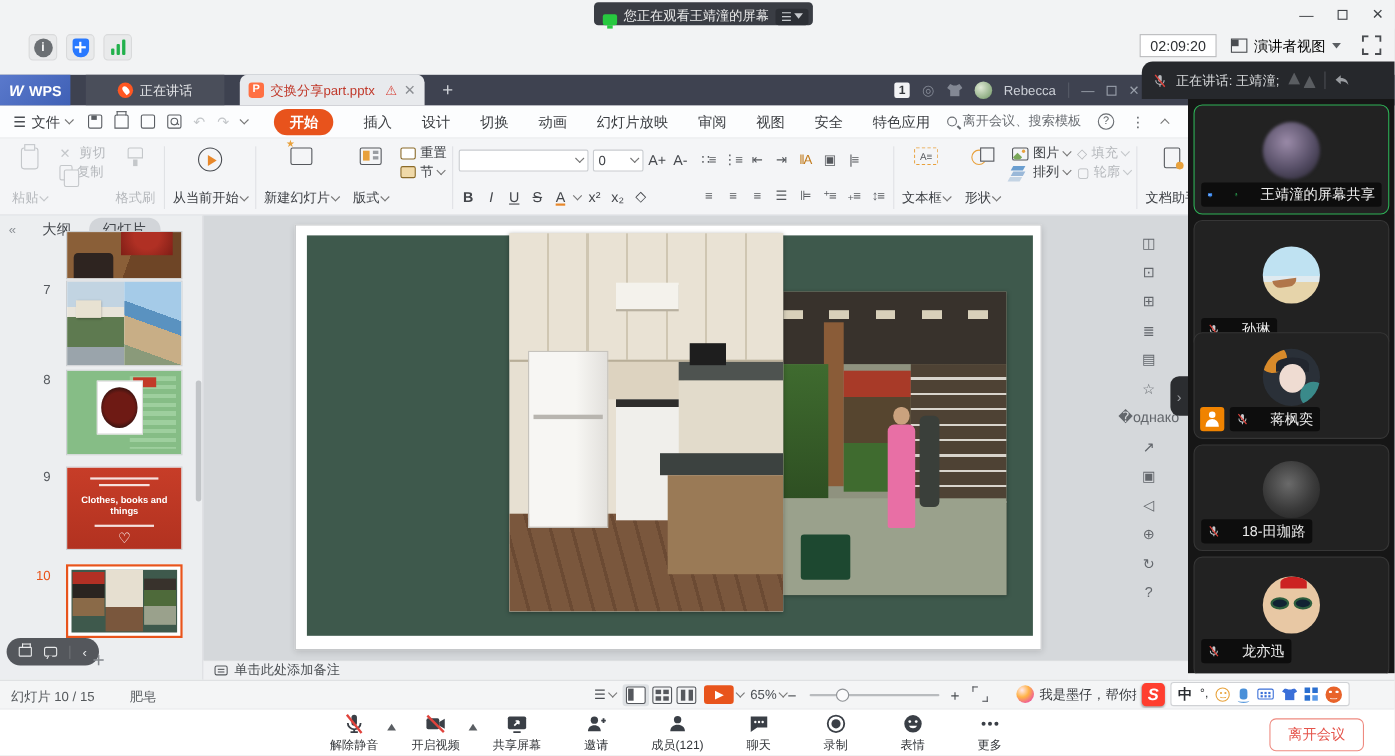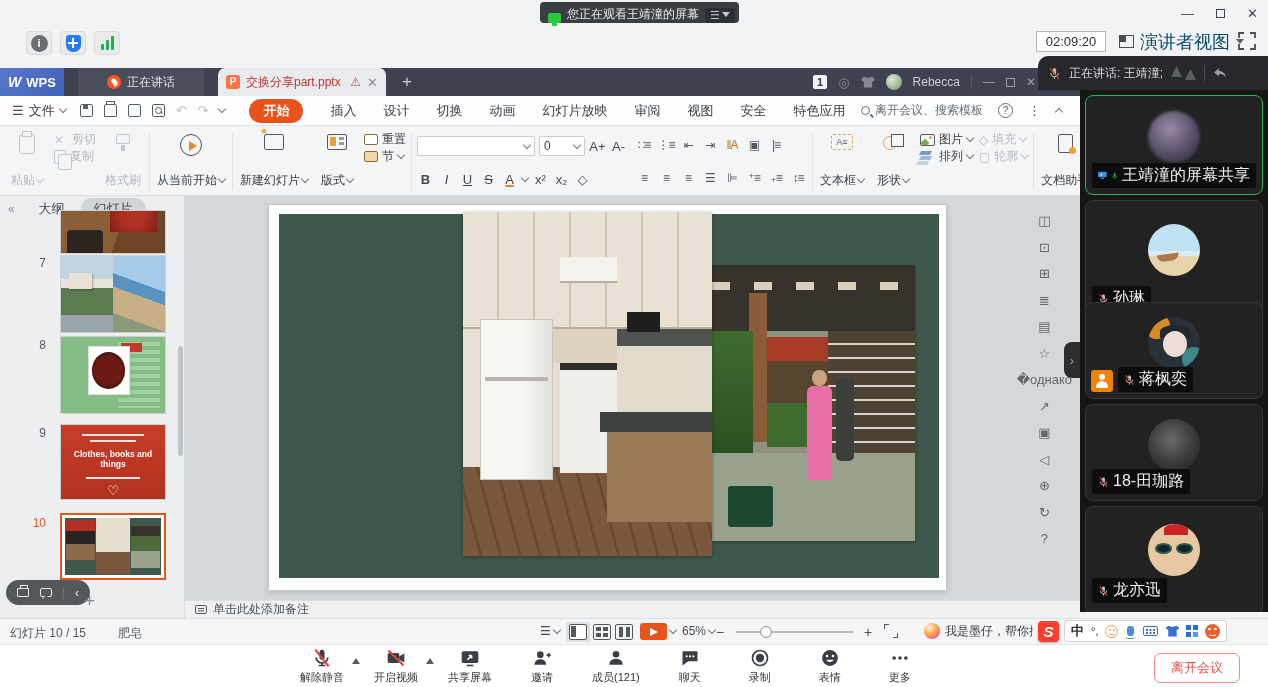--- a/index.html
+++ b/index.html
@@ -23,21 +23,21 @@
   .sysbox{width:26px;height:24px;background:#e9eaeb;border:1px solid #d9dadb;border-radius:4px;display:flex;align-items:center;justify-content:center}
   .ic-info{width:17px;height:17px;border-radius:50%;background:#6b6f73;color:#fff;font-size:11px;font-weight:bold;text-align:center;line-height:17px}
   .ic-shield{width:15px;height:17px;background:#2979ff;border-radius:3px 3px 7px 7px;position:relative}
   .ic-shield:before{content:"";position:absolute;left:6.5px;top:3px;width:2px;height:10px;background:#fff}
   .ic-shield:after{content:"";position:absolute;left:2.5px;top:7px;width:10px;height:2px;background:#fff}
   .ic-signal{display:flex;align-items:flex-end;gap:2px;height:14px}
   .ic-signal i{display:block;width:3px;background:#22b14c;border-radius:1px}
 
   .timerbox{position:absolute;left:1036px;top:31px;width:70px;height:21px;background:#fff;border:1px solid #b9babc;
             font-size:13px;color:#2e3033;text-align:center;line-height:19px;z-index:5}
-  .viewmode{position:absolute;left:1119px;top:31px;height:21px;display:flex;align-items:center;gap:6px;font-size:18px;color:#0c4a6e;z-index:5}
+  .viewmode{position:absolute;left:1119px;top:31px;height:21px;display:flex;align-items:center;gap:6px;font-size:13px;color:#000000;z-index:5}
   .vm-ic{width:15px;height:13px;border:1.6px solid #4a4d51;position:relative}
   .vm-ic:before{content:"";position:absolute;left:0;top:0;width:6px;height:6px;background:#4a4d51}
   .caret-d{width:0;height:0;border:4px solid transparent;border-top:5px solid #5a5e62;margin-top:4px}
   .fullscr{position:absolute;left:1238px;top:32px;z-index:5}
 
   
   .tabbar{position:absolute;top:68px;left:0;width:1268px;height:28px;background:#3e4250;display:flex;align-items:stretch}
   .wps-logo{width:64px;background:linear-gradient(135deg,#5a79cc,#3f60b5);color:#fff;display:flex;align-items:center;justify-content:center;gap:5px;font-weight:bold;font-size:13px}
   .wps-w{font-style:italic;font-weight:bold;font-size:14px}
   .shop-tab{width:126px;background:#4a4e5a;color:#e4e5e8;font-size:12px;display:flex;gap:6px;align-items:center;justify-content:center;margin-left:14px}
@@ -208,22 +208,22 @@
   
   .mt-top{position:absolute;left:1038px;top:56px;width:230px;height:34px;background:#26282c;border-radius:10px 0 0 0;
           display:flex;align-items:center;gap:8px;padding:0 10px;z-index:35}
   .mt-top .txt{color:#d8dadc;font-size:12px;white-space:nowrap}
   .mt-logo{display:flex;gap:3px;opacity:.45}
   .mt-logo i{width:11px;height:11px;background:#9a9da2;clip-path:polygon(50% 0,100% 100%,0 100%)}
   .mt-vdiv{width:1px;height:16px;background:#4a4d52}
   .mpanel{position:absolute;left:1080px;top:90px;width:188px;height:522px;background:#161616;z-index:34;overflow:hidden}
   .tile{position:absolute;left:5px;width:178px;background:#222;border:1px solid #363636;border-radius:8px;overflow:hidden}
   .tile.active{border:1.5px solid #2eb157}
-  .tlabel{position:absolute;left:6px;bottom:6px;display:flex;align-items:center;gap:4px;background:rgba(8,8,8,.82);
-          padding:2px 6px;border-radius:3px;color:#ececec;font-size:16px;white-space:nowrap;max-width:164px;overflow:hidden}
+  .tlabel{position:absolute;left:6px;bottom:6px;display:flex;align-items:center;gap:20px;background:rgba(8,8,8,.82);
+          padding:2px 6px;border-radius:3px;color:#ececec;font-size:13px;white-space:nowrap;max-width:164px;overflow:hidden}
   .hostbadge{position:absolute;left:5px;bottom:6px;width:22px;height:22px;background:#f08300;border-radius:3px}
   .hostbadge:before{content:"";position:absolute;left:8px;top:4px;width:6px;height:6px;background:#fff;border-radius:50%}
   .hostbadge:after{content:"";position:absolute;left:5px;top:11px;width:12px;height:7px;background:#fff;border-radius:6px 6px 0 0}
   .av{position:absolute;left:50%;top:42%;transform:translate(-50%,-50%);width:52px;height:52px;border-radius:50%;overflow:hidden}
   .av1{background:radial-gradient(circle at 42% 35%,#9a8aa8,#564e66 55%,#2c2936 90%);filter:blur(1.5px)}
   .av2{background:linear-gradient(180deg,#bfe2f2 0 52%,#dfeaf0 52% 62%,#e6d4aa 62%)}
   .av2:before{content:"";position:absolute;left:9px;top:30px;width:22px;height:7px;background:#b0764a;border-radius:0 0 8px 8px;transform:rotate(-8deg)}
   .av3{background:#2a3038}
   .av3 .patch1{position:absolute;left:-4px;top:-4px;width:26px;height:26px;background:#d88a2a;border-radius:50%}
   .av3 .patch2{position:absolute;right:-6px;bottom:-2px;width:24px;height:24px;background:#3a8a8a;border-radius:50%}

